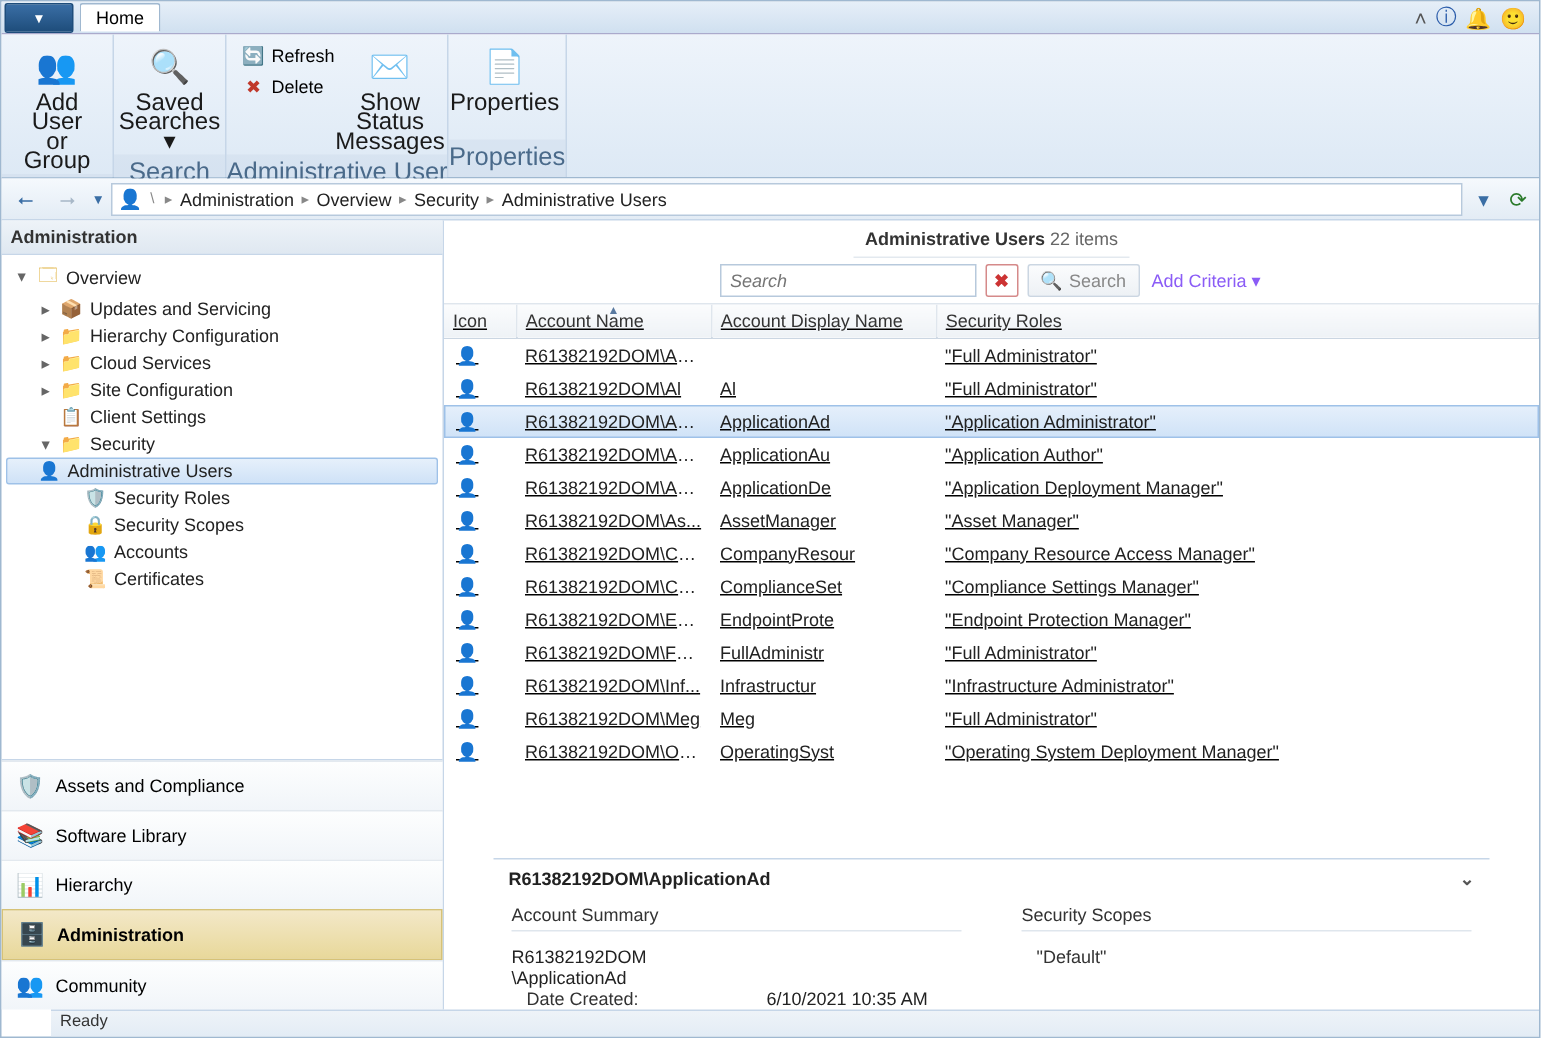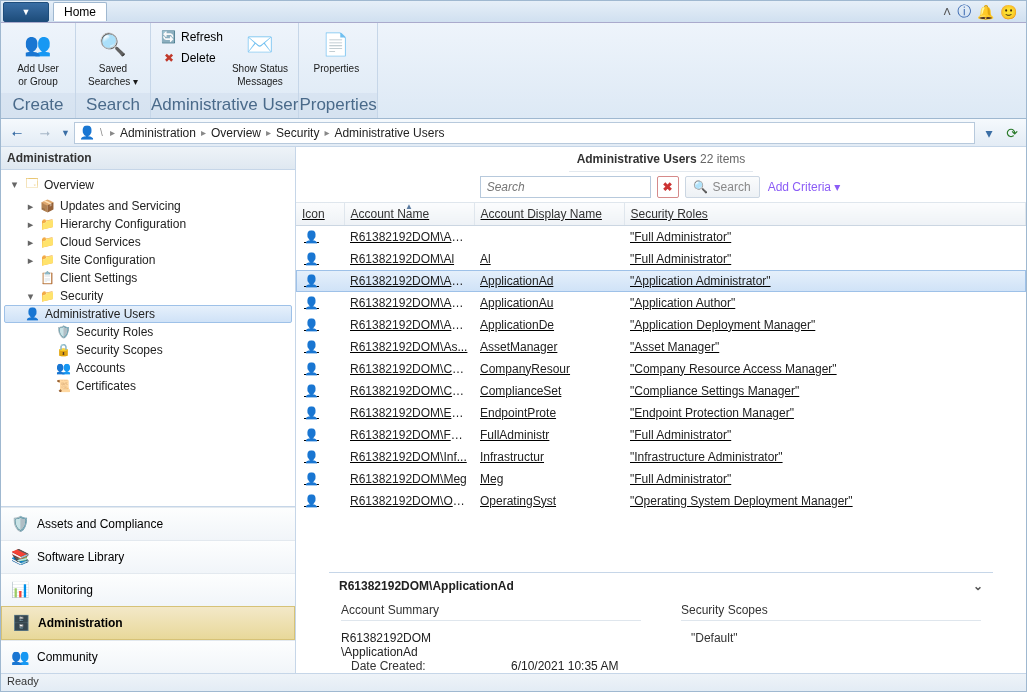--- a/index.html
+++ b/index.html
@@ -13,21 +13,21 @@
 .titlebar .right { margin-left:auto; display:flex; align-items:center; gap:6px; padding-right:8px; color:#555; }
 .titlebar .right .glyph { font-size:14px; }
 
 
 .ribbon { height: 96px; background: linear-gradient(#eef4fb,#dde9f5); border-bottom: 1px solid #9fb8d0; display:flex; }
 .ribbon-group { border-right:1px solid #c6d6e8; display:flex; flex-direction:column; }
 .ribbon-group .btns { flex:1; display:flex; align-items:flex-start; padding:4px 6px 0 6px; gap:2px; }
 .ribbon-group .label { text-align:center; font-size:17px; color:#4a6a8a; padding:2px 0 3px 0; background:rgba(200,216,232,.35); }
 .rbtn-lg { display:flex; flex-direction:column; align-items:center; width:62px; padding:2px 2px; cursor:default; text-align:center; }
 .rbtn-lg .ic { width:32px; height:32px; display:flex; align-items:center; justify-content:center; font-size:22px; }
-.rbtn-lg .tx { font-size:10px; line-height:13px; margin-top:1px; color:#1a1a1a; }
+.rbtn-lg .tx { font-size:16px; line-height:13px; margin-top:1px; color:#1a1a1a; }
 .rbtn-sm { display:flex; align-items:center; gap:4px; padding:2px 4px; font-size:11px; }
 .rbtn-sm .ic { width:16px; height:16px; display:flex; align-items:center; justify-content:center; }
 .vstack { display:flex; flex-direction:column; gap:1px; }
 
 
 .navbar { height: 28px; background: linear-gradient(#f5f9fd,#e3ecf5); border-bottom:1px solid #c6d6e8; display:flex; align-items:center; padding:0 4px; gap:4px; }
 .navbtn { width:24px; height:22px; display:flex; align-items:center; justify-content:center; border:1px solid transparent; border-radius:2px; color:#3a6ea5; font-size:13px; }
 .navbtn.disabled { color:#a8b8c8; }
 .breadcrumb { flex:1; height:22px; border:1px solid #b7c9dc; background:#fff; display:flex; align-items:center; padding:0 4px; gap:3px; }
 .breadcrumb .bc-ic { font-size:13px; color:#caa94a; }
@@ -82,21 +82,21 @@
 .details .dhdr .chev { color:#555; font-size:12px; }
 .details .dbody { display:flex; padding:4px 12px 0 12px; gap:40px; font-size:12px; }
 .details .dcol { min-width:300px; }
 .details .dcol h4 { font-weight:normal; color:#333; margin-bottom:10px; border-bottom:0; }
 .details .dcol h4::after { content:""; display:block; border-bottom:1px solid #dfe6ed; margin-top:3px; }
 .details .kv { display:flex; }
 .details .kv .k { width:170px; color:#333; padding-left:10px; }
 .details .kv .v { color:#222; }
 
 
-.status { height:18px; border-top:1px solid #c6d6e8; background:linear-gradient(#eef3f8,#e3ecf5); padding:1px 6px; font-size:11px; color:#333; }
+.status { height:18px; border-top:1px solid #c6d6e8; background:linear-gradient(#eef3f8,#e3ecf5); padding:1px 6px; font-size:11px; color:#333;margin-left:33px; }
 .svg-folder { color:#e2b64a; }
 .green { color:#2e8b2e; }
 .red { color:#c0392b; }
 .blue { color:#2a5caa; }
 .yellow { color:#e6c14d; }
 </style>
 </head>
 <body>
 
 <div class="titlebar">
@@ -253,21 +253,21 @@
         <div class="witem">
           <span class="ic">🛡️</span>
           <span>Assets and Compliance</span>
         </div>
         <div class="witem">
           <span class="ic">📚</span>
           <span>Software Library</span>
         </div>
         <div class="witem">
           <span class="ic">📊</span>
-          <span>Monitoring</span>
+          <span>Hierarchy</span>
         </div>
         <div class="witem active">
           <span class="ic">🗄️</span>
           <span>Administration</span>
         </div>
         <div class="witem">
           <span class="ic">👥</span>
           <span>Community</span>
         </div>
       </div>

